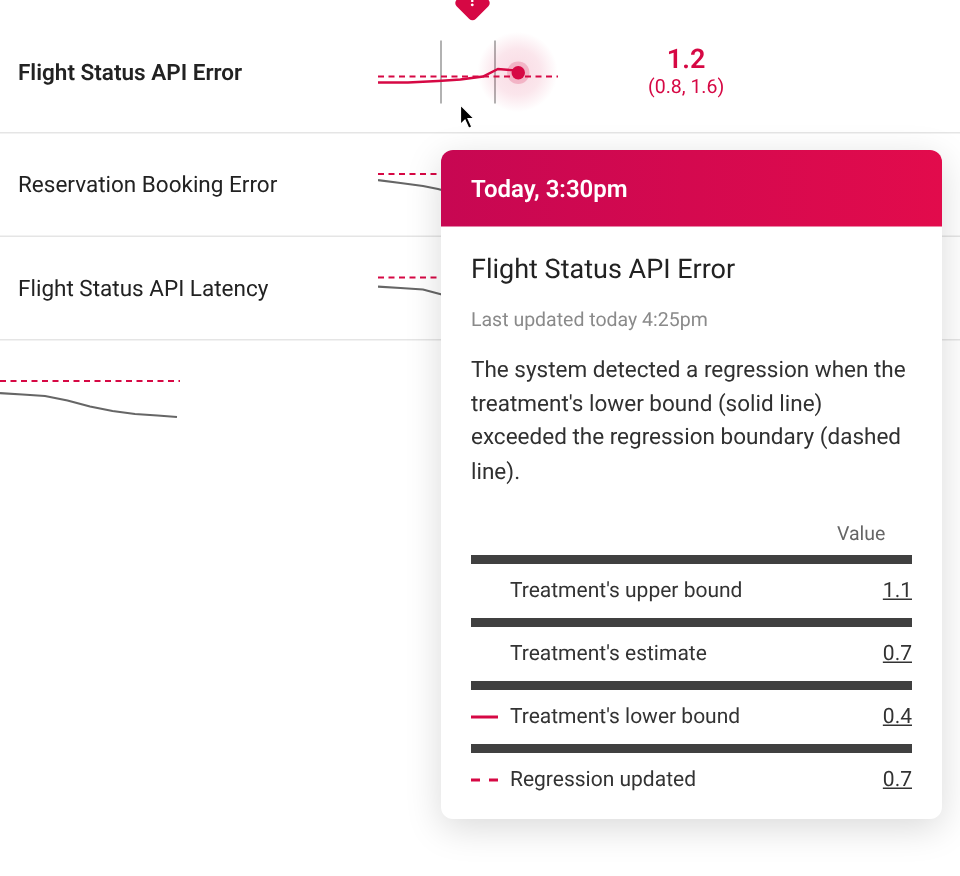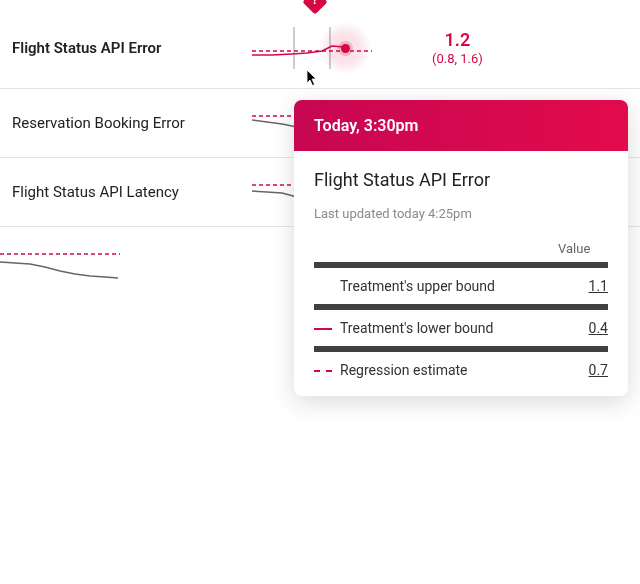--- a/index.html
+++ b/index.html
@@ -267,40 +267,46 @@
     </div>
   </div>
 
 </div>
 
 <div class="tooltip-card">
   <div class="tooltip-header">Today, 3:30pm</div>
   <div class="tooltip-body">
     <div class="tooltip-title">Flight Status API Error</div>
     <div class="tooltip-sub">Last updated today 4:25pm</div>
+    <div class="tooltip-desc">The system detected a regression when the treatment's lower bound (solid line) exceeded the regression boundary (dashed line).</div>
     <table class="tooltip-table">
       <thead>
         <tr>
           <th style="width:26px"></th>
           <th style="text-align:left"></th>
           <th>Value</th>
         </tr>
       </thead>
       <tbody>
         <tr>
           <td class="icon-cell"></td>
           <td>Treatment's upper bound</td>
           <td class="val">1.1</td>
         </tr>
         <tr>
+          <td class="icon-cell"></td>
+          <td>Treatment's estimate</td>
+          <td class="val">0.7</td>
+        </tr>
+        <tr>
           <td class="icon-cell"><span class="line-solid"></span></td>
           <td>Treatment's lower bound</td>
           <td class="val">0.4</td>
         </tr>
         <tr>
           <td class="icon-cell"><span class="line-dashed"></span></td>
-          <td>Regression estimate</td>
+          <td>Regression updated</td>
           <td class="val">0.7</td>
         </tr>
       </tbody>
     </table>
   </div>
 </div>
 
 </body></html>

